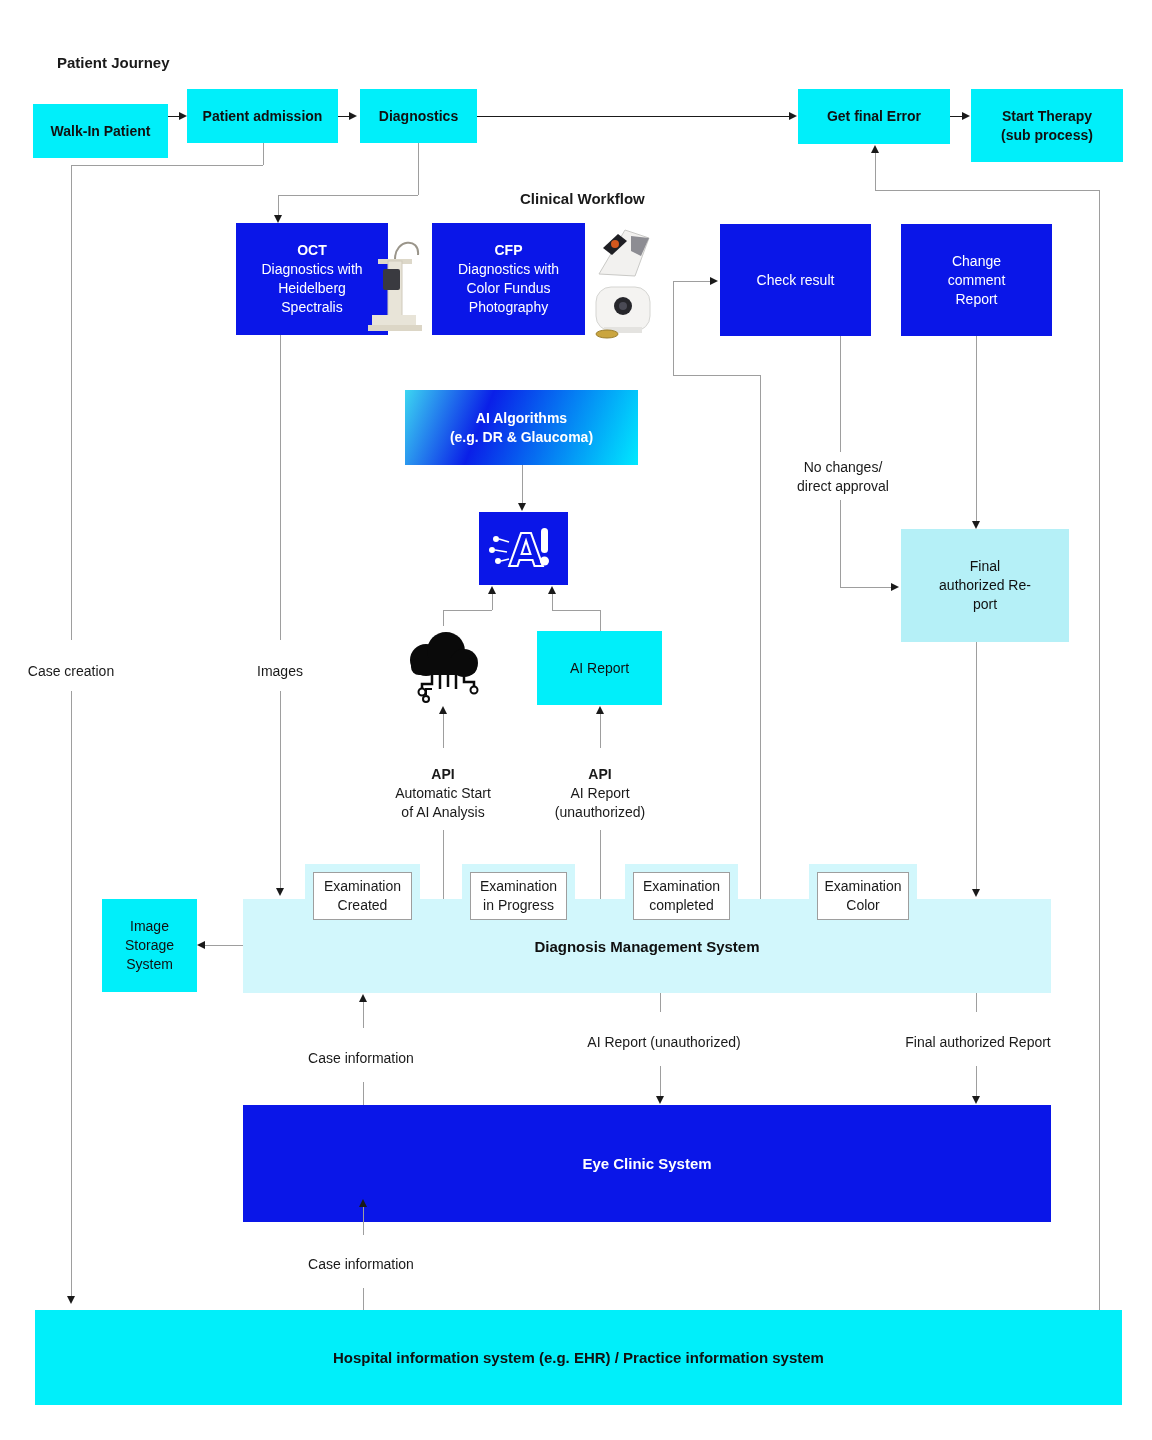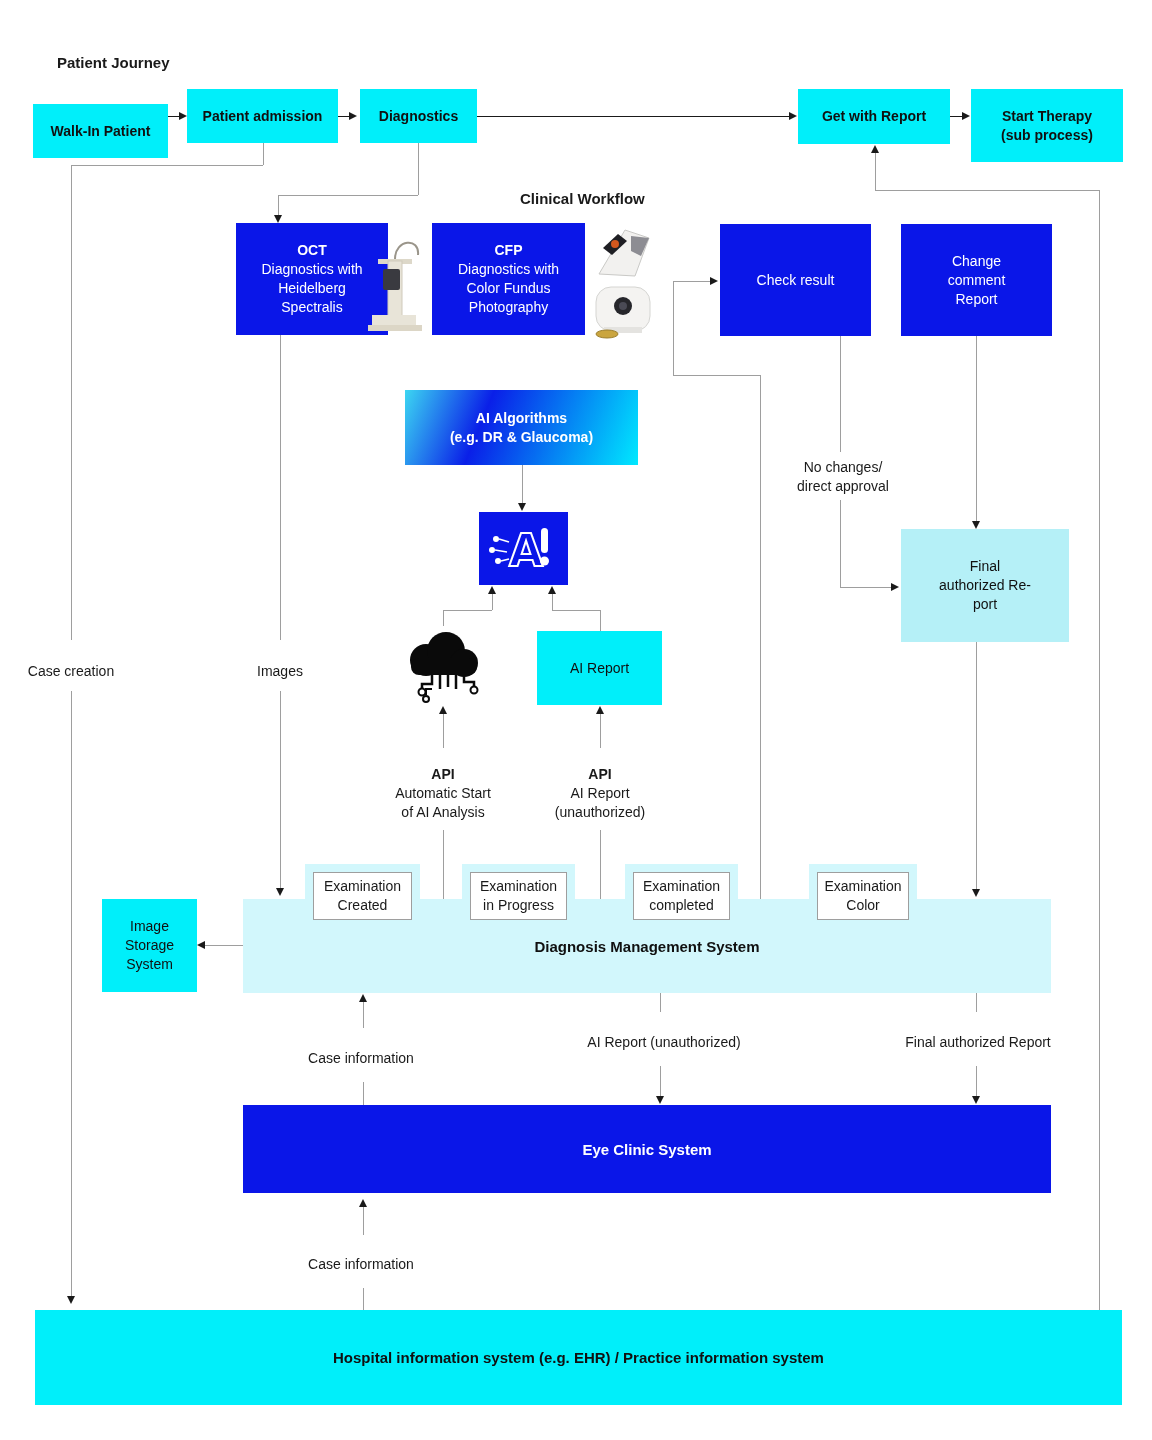--- a/index.html
+++ b/index.html
@@ -38,21 +38,21 @@
   <div class="box cyan bold" style="left:33px;top:89px;width:135px;height:54px;margin-top:15px;">
     <div>Walk-In Patient</div>
   </div>
   <div class="box cyan bold" style="left:187px;top:89px;width:151px;height:54px;">
     <div>Patient admission</div>
   </div>
   <div class="box cyan bold" style="left:360px;top:89px;width:117px;height:54px;">
     <div>Diagnostics</div>
   </div>
   <div class="box cyan bold" style="left:798px;top:89px;width:152px;height:55px;">
-    <div>Get with Report</div>
+    <div>Get final Error</div>
   </div>
   <div class="box cyan bold" style="left:971px;top:89px;width:152px;height:73px;">
     <div>Start Therapy</div>
     <div>(sub process)</div>
   </div>
 
   <div class="hline dark" style="left:168px;top:116px;width:15px;"></div>
   <div class="ar right" style="left:179px;top:112px;"></div>
   <div class="hline dark" style="left:338px;top:116px;width:15px;"></div>
   <div class="ar right" style="left:349px;top:112px;"></div>
@@ -262,21 +262,21 @@
   <div class="vline" style="left:660px;top:993px;height:19px;"></div>
   <div class="label" style="left:574px;top:1033px;width:180px;">AI Report (unauthorized)</div>
   <div class="vline" style="left:660px;top:1066px;height:30px;"></div>
   <div class="ar down" style="left:656px;top:1096px;"></div>
 
   <div class="vline" style="left:976px;top:993px;height:19px;"></div>
   <div class="label" style="left:888px;top:1033px;width:180px;">Final authorized Report</div>
   <div class="vline" style="left:976px;top:1066px;height:30px;"></div>
   <div class="ar down" style="left:972px;top:1096px;"></div>
 
-  <div class="box blue" style="left:243px;top:1105px;width:808px;height:88px;">
+  <div class="box blue" style="left:243px;top:1105px;width:808px;height:117px;">
     <div class="h15">Eye Clinic System</div>
   </div>
 
   <div class="ar up" style="left:359px;top:1199px;"></div>
   <div class="vline" style="left:363px;top:1207px;height:28px;"></div>
   <div class="label" style="left:306px;top:1255px;width:110px;">Case information</div>
   <div class="vline" style="left:363px;top:1288px;height:22px;"></div>
 
   <div class="box cyan" style="left:35px;top:1310px;width:1087px;height:95px;">
     <div class="h15">Hospital information system (e.g. EHR) /  Practice information system</div>

